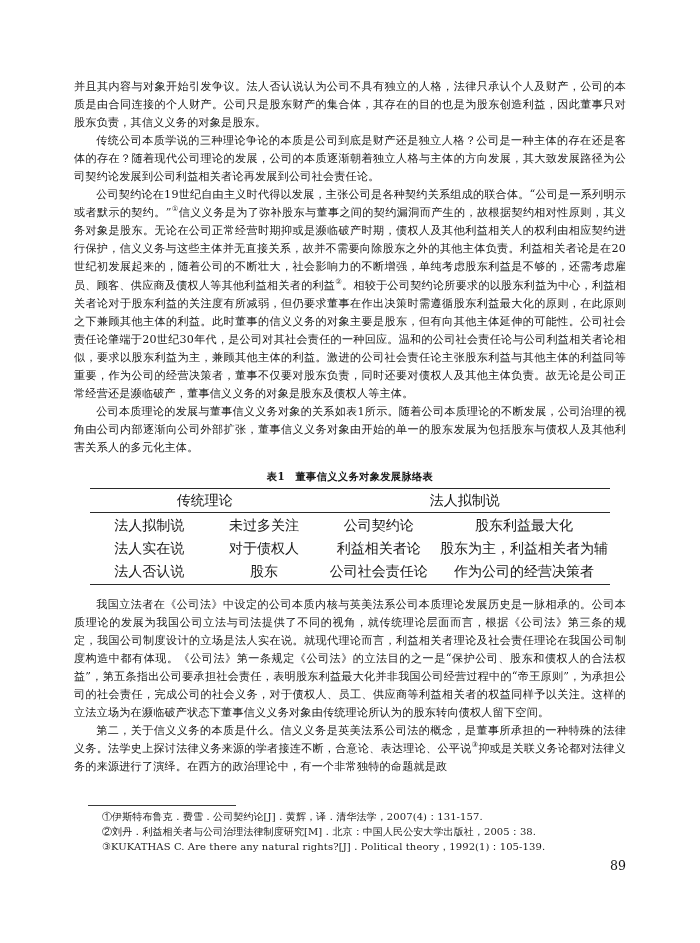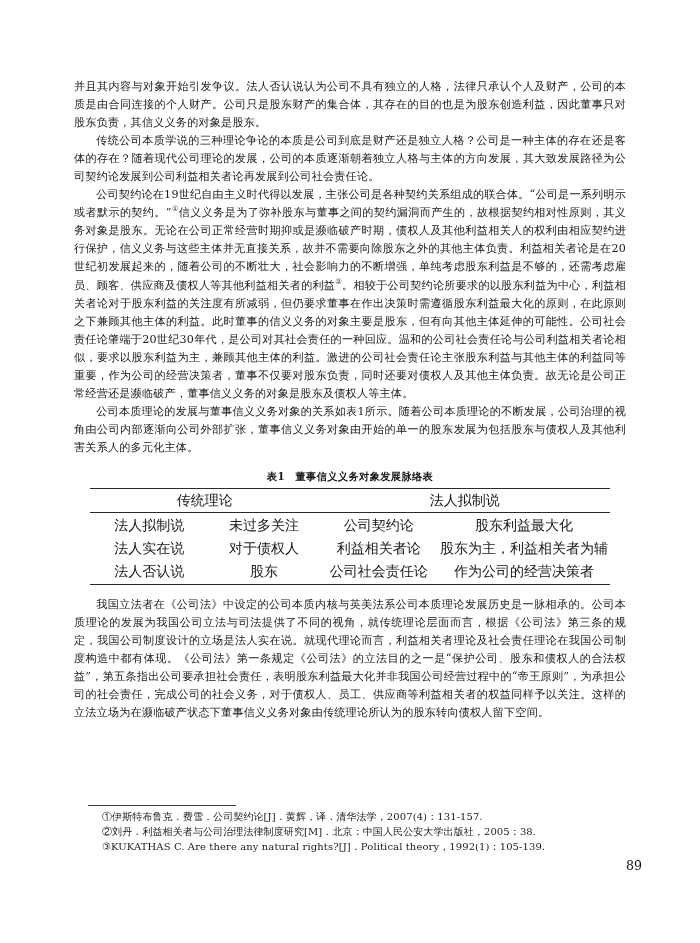--- a/index.html
+++ b/index.html
@@ -113,21 +113,21 @@
     line-height: 13.6px;
     color: #1b1b1b;
     margin: 0 0 1.2px 14px;
     letter-spacing: 0.01em;
     white-space: nowrap;
   }
 
   
   .pageno {
     position: absolute;
-    left: 16px;
+    left: 0;
     top: 858px;
     width: 626px;
     text-align: right;
     font-size: 12.6px;
     color: #141414;
     font-family: "DejaVu Serif", "Liberation Serif", serif;
   }
 </style>
 </head>
 <body>
@@ -177,20 +177,23 @@
             <td>股东</td>
             <td>公司社会责任论</td>
             <td>作为公司的经营决策者</td>
           </tr>
         </tbody>
       </table>
     </div>
 
     <p class="para indent" style="margin-top:11px;">我国立法者在《公司法》中设定的公司本质内核与英美法系公司本质理论发展历史是一脉相承的。公司本质理论的发展为我国公司立法与司法提供了不同的视角，就传统理论层面而言，根据《公司法》第三条的规定，我国公司制度设计的立场是法人实在说。就现代理论而言，利益相关者理论及社会责任理论在我国公司制度构造中都有体现。《公司法》第一条规定《公司法》的立法目的之一是“保护公司、股东和债权人的合法权益”，第五条指出公司要承担社会责任，表明股东利益最大化并非我国公司经营过程中的“帝王原则”，为承担公司的社会责任，完成公司的社会义务，对于债权人、员工、供应商等利益相关者的权益同样予以关注。这样的立法立场为在濒临破产状态下董事信义义务对象由传统理论所认为的股东转向债权人留下空间。</p>
 
+    <p class="para indent">
+      <span>第二，关于信义义务的本质是什么。信义义务是英美法系公司法的概念，是董事所承担的一种特殊的法律义务。法学史上探讨法律义务来源的学者接连不断，合意论、表达理论、公平说</span><span class="sup">③</span><span>抑或是关联义务论都对法律义务的来源进行了演绎。在西方的政治理论中，有一个非常独特的命题就是政</span>
+    </p>
 
   </div>
 
   <div class="footnotes">
     <div class="fn-rule"></div>
     <p class="fn">①伊斯特布鲁克．费雪．公司契约论[J]．黄辉，译．清华法学，2007(4)：131-157.</p>
     <p class="fn">②刘丹．利益相关者与公司治理法律制度研究[M]．北京：中国人民公安大学出版社，2005：38.</p>
     <p class="fn">③KUKATHAS C. Are there any natural rights?[J]．Political theory，1992(1)：105-139.</p>
   </div>
 

